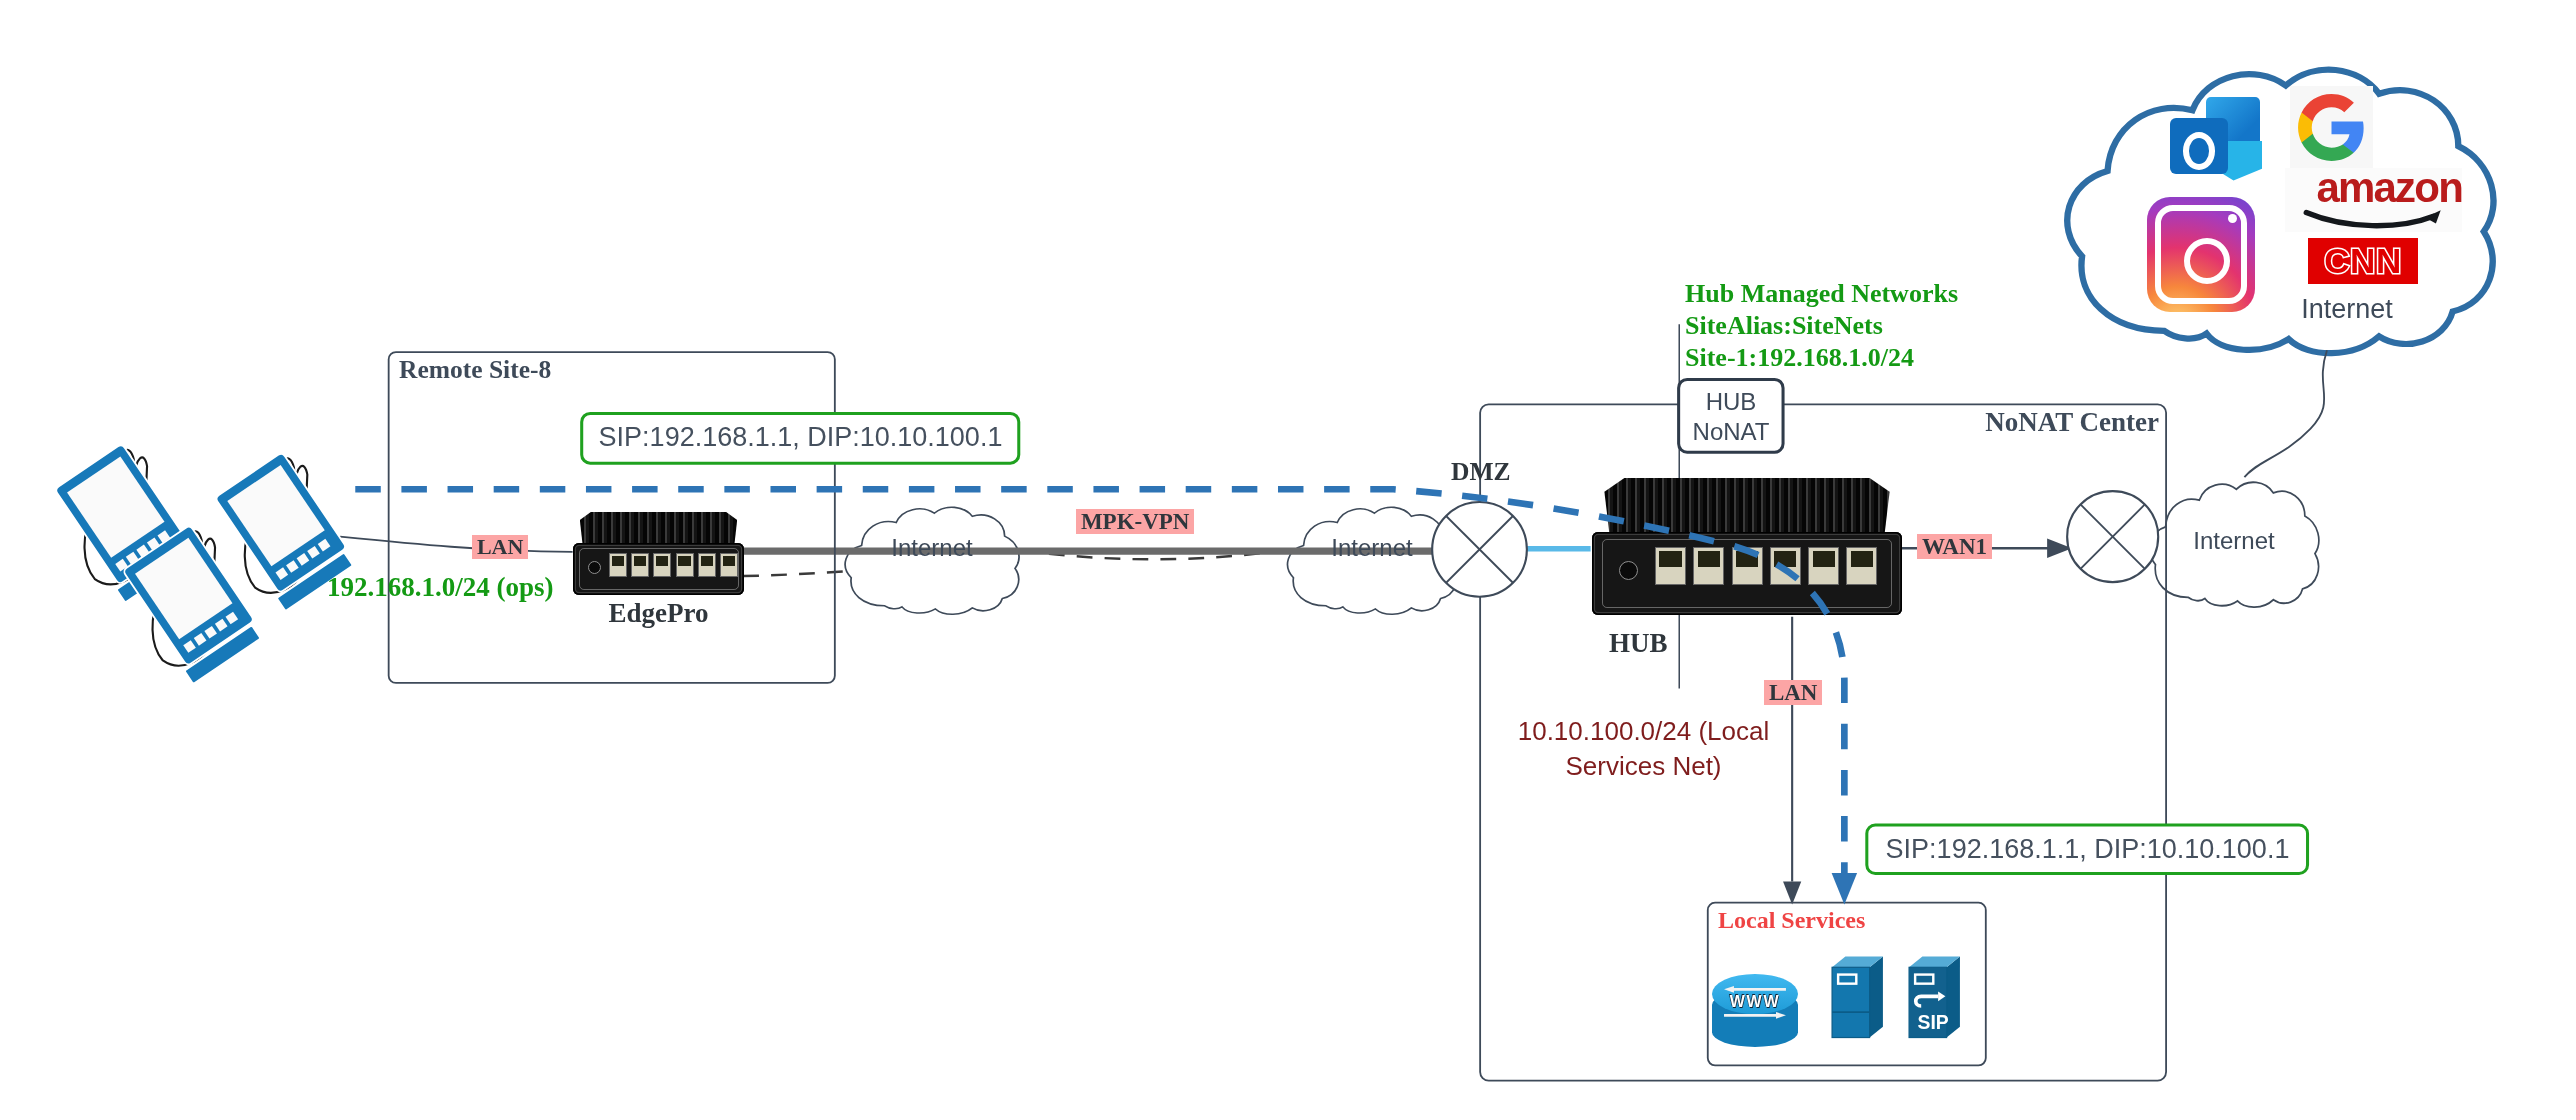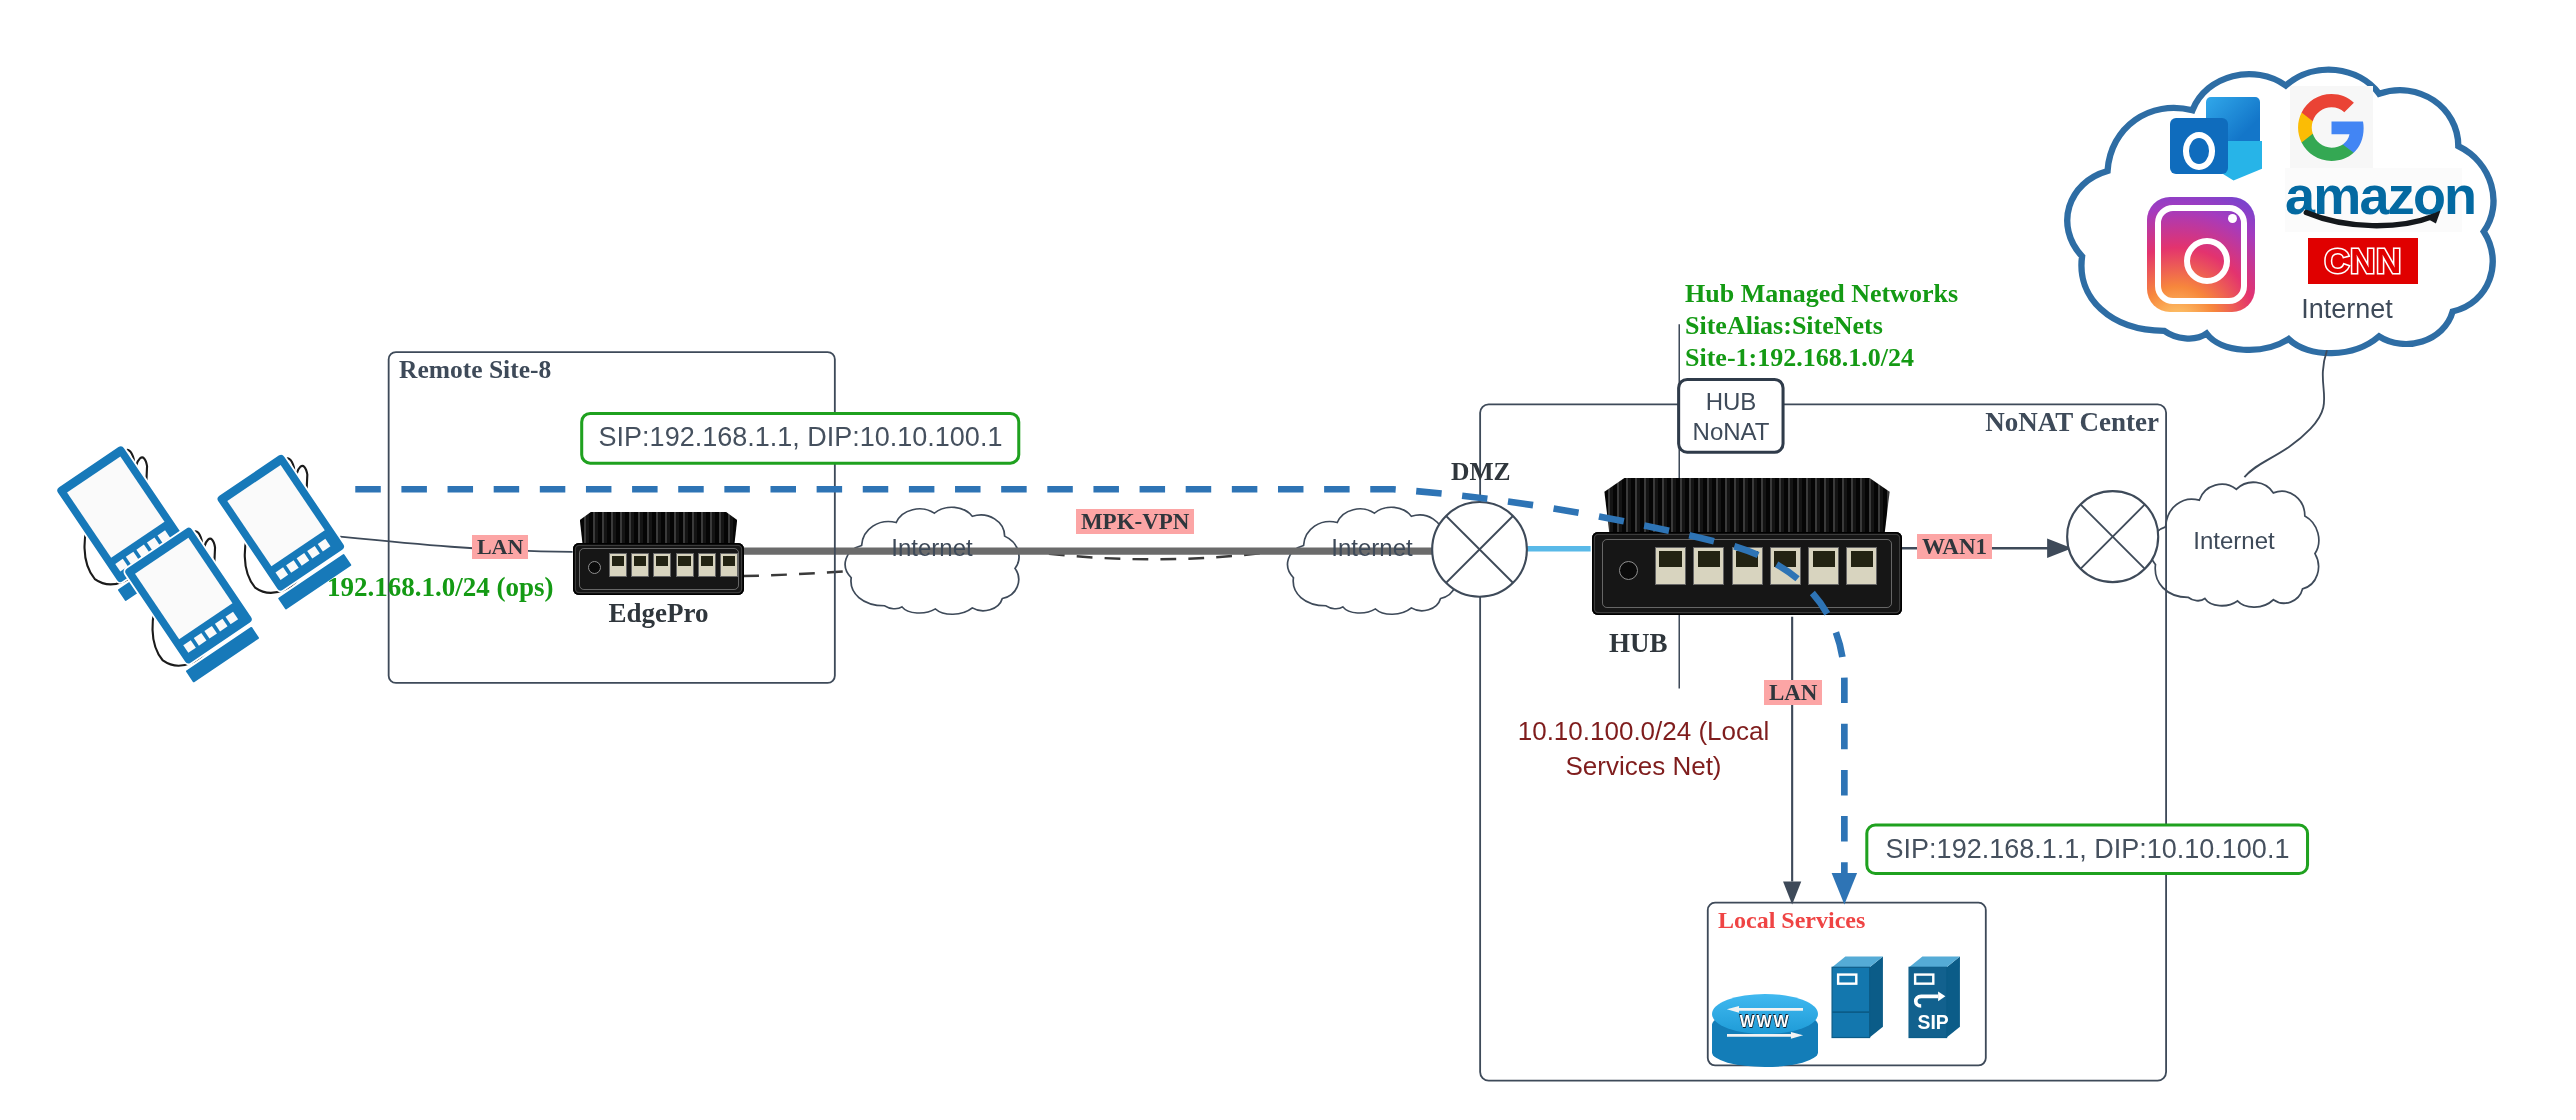--- a/index.html
+++ b/index.html
@@ -47,22 +47,22 @@
         clip-path:polygon(0 0,100% 0,100% 70%,50% 100%,0 55%);}
   .olk .sq{position:absolute;left:0;top:24%;width:63%;height:66%;background:#0F6CBD;border-radius:6px;}
   .olk .ring{position:absolute;left:14%;top:41%;width:22%;height:30%;border:6px solid #fff;border-radius:50%;}
   .ig{position:absolute;border-radius:23px;
       background:radial-gradient(circle at 28% 112%,#ffd676 0%,#f7873c 26%,#e3336e 52%,#a43bbf 78%,#6a46d2 100%);}
   .ig .frame{position:absolute;inset:8px;border:6px solid #fff;border-radius:18px;}
   .ig .lens{position:absolute;left:50%;top:50%;width:34px;height:34px;margin:-17px 0 0 -17px;
       border:6px solid #fff;border-radius:50%;}
   .ig .dot{position:absolute;right:18px;top:17px;width:9px;height:9px;background:#fff;border-radius:50%;}
   .amz{position:absolute;background:#fbfbfb;}
-  .amz .t{position:absolute;left:0;right:0;top:-3.6px;text-align:left;font-weight:bold;font-size:54px;
-      letter-spacing:-1.8px;color:#0369a1;}
+  .amz .t{position:absolute;left:0;right:0;top:-3.6px;text-align:right;font-weight:bold;font-size:42px;
+      letter-spacing:-1.8px;color:#b91c1c;}
   .cnn{position:absolute;background:#E00000;display:flex;align-items:center;justify-content:center;
       font-weight:800;font-size:35px;letter-spacing:0.6px;color:#E00000;
       -webkit-text-stroke:3px #fff;paint-order:stroke fill;}
   .gsq{position:absolute;background:#f7f7f7;display:flex;align-items:center;justify-content:center;}
 
   
   .srv{position:absolute;}
 </style>
 </head>
 <body>
@@ -164,21 +164,21 @@
   <div class="lbl b wbg" style="left:1764px;top:680px;font-size:23px;color:#2F363C;">LAN</div>
   <div class="lbl center magenta" style="left:1517px;top:714px;width:253px;font-size:26px;line-height:35px;white-space:normal;">
     <div>10.10.100.0/24 (Local</div>
     <div>Services Net)</div>
   </div>
   <div class="lbl boxtext" style="left:1867px;top:825px;width:441px;height:49px;font-size:27px;color:#45505E;">SIP:192.168.1.1, DIP:10.10.100.1</div>
   <div class="lbl center" style="left:2144px;top:528px;width:180px;font-size:24px;">Internet</div>
 
   <div class="lbl b" style="left:1718px;top:907px;font-size:24px;color:#ef4444;">Local Services</div>
 
-  <div class="cyl" style="left:1712px;top:994px;width:106px;height:73px;">
+  <div class="cyl" style="left:1712px;top:974px;width:86px;height:73px;">
     <div class="bodyp"></div>
     <div class="topp"></div>
     <div class="arr arrL" style="left:14%;width:72%;top:12px;"></div>
     <div class="t">WWW</div>
     <div class="arr arrR" style="left:14%;width:72%;top:38px;"></div>
   </div>
 
   <svg class="srv" style="left:1826px;top:954px;" width="63" height="92" viewBox="0 0 104 152">
     <polygon points="72,22 94,4 94,120 72,138" fill="#0B5C88"></polygon>
     <polygon points="10,22 32,4 94,4 72,22" fill="#55ABD6"></polygon>

